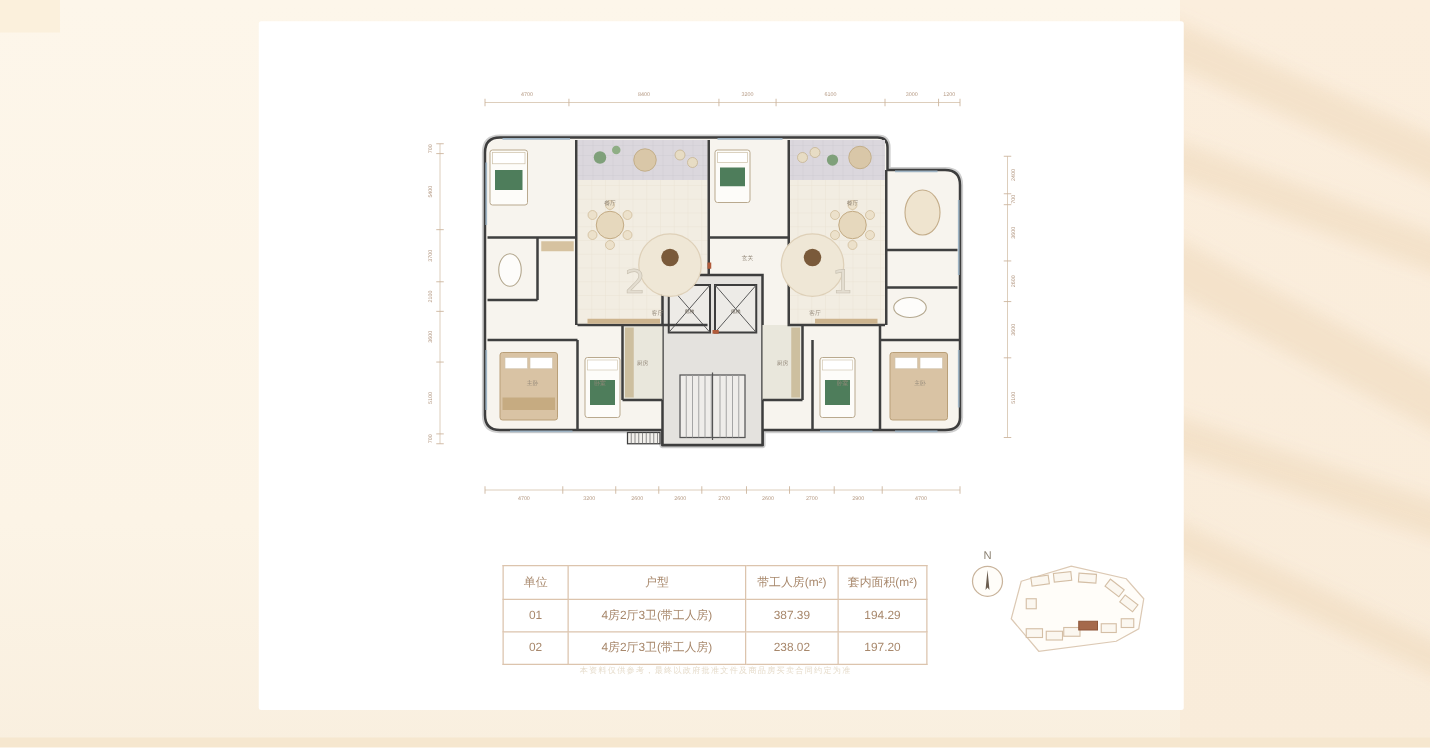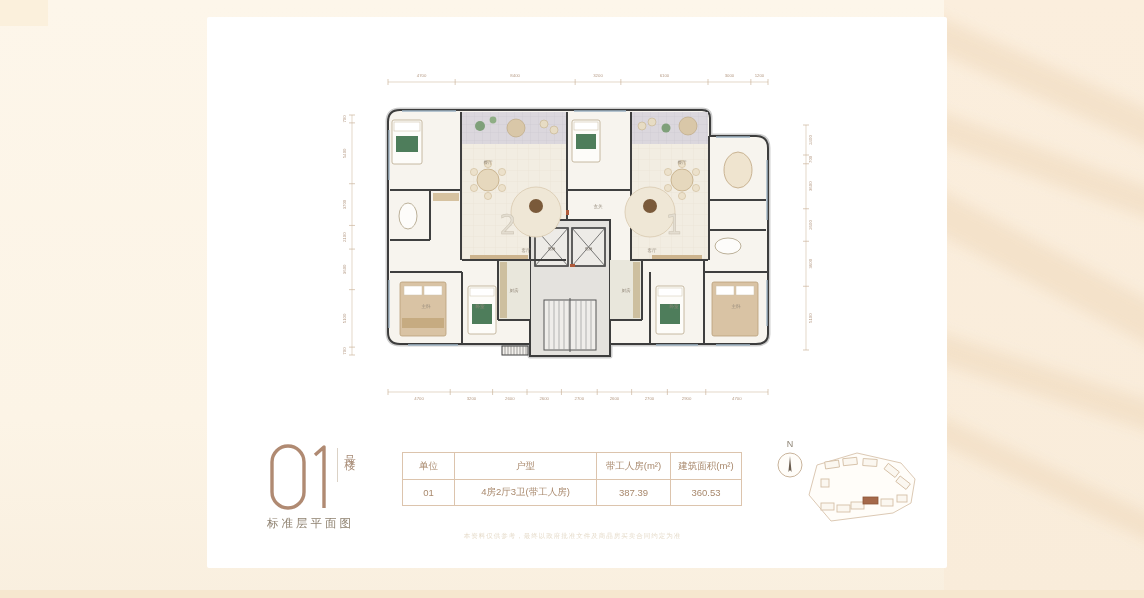--- a/index.html
+++ b/index.html
@@ -312,52 +312,48 @@
           <text x="344" y="248" text-anchor="middle" font-size="4.6" fill="#94897a" font-family="Liberation Sans, sans-serif">卧室</text>
           <text x="406" y="248" text-anchor="middle" font-size="4.6" fill="#94897a" font-family="Liberation Sans, sans-serif">主卧</text>
           <text x="221.5" y="190" text-anchor="middle" font-size="3.8" fill="#6f675c" font-family="Liberation Sans, sans-serif">电梯</text>
           <text x="258.5" y="190" text-anchor="middle" font-size="3.8" fill="#6f675c" font-family="Liberation Sans, sans-serif">电梯</text>
           <text x="178" y="174" text-anchor="middle" font-size="26" fill="#e3ddd0" stroke="#c9c1b1" stroke-width="0.5" font-family="DejaVu Sans, sans-serif">2</text>
           <text x="344" y="174" text-anchor="middle" font-size="26" fill="#e3ddd0" stroke="#c9c1b1" stroke-width="0.5" font-family="DejaVu Sans, sans-serif">1</text>
         </g>
     </svg>
   </div>
 
-  <div class="title-block">
-    <svg class="bn-glyph" width="66" height="70" viewBox="0 0 66 70" xmlns="http://www.w3.org/2000/svg">
-      <rect x="3" y="4" width="32" height="62" rx="16" fill="none" stroke="#b08a72" stroke-width="3.4"></rect>
-      <path d="M46,13 L55,5 V66" fill="none" stroke="#b08a72" stroke-width="3.4" stroke-linejoin="round"></path>
-    </svg>
-    <span class="sr">01</span>
-    <div class="bn-divider"></div>
-    <div class="bn-suffix">号楼</div>
-    <div class="caption">标准层平面图</div>
-  </div>
 
   <table class="units">
     <colgroup>
         <col class="c0">
         <col class="c1">
         <col class="c2">
         <col class="c3">
       </colgroup>
     <thead>
         <tr id="units-head">
           <th>单位</th>
           <th>户型</th>
           <th>带工人房(m²)</th>
-          <th>建筑面积(m²)</th>
+          <th>套内面积(m²)</th>
         </tr>
       </thead>
     <tbody id="units-body">
         <tr>
           <td>01</td>
           <td>4房2厅3卫(带工人房)</td>
           <td>387.39</td>
-          <td>360.53</td>
+          <td>194.29</td>
+        </tr>
+        <tr>
+          <td>02</td>
+          <td>4房2厅3卫(带工人房)</td>
+          <td>238.02</td>
+          <td>197.20</td>
         </tr>
       </tbody>
   </table>
 
   <div class="disclaimer">本资料仅供参考，最终以政府批准文件及商品房买卖合同约定为准</div>
 
   <svg class="compass" width="36" height="50" viewBox="0 0 36 50" xmlns="http://www.w3.org/2000/svg">
     <text id="compass-n" x="18" y="10" text-anchor="middle" font-size="9" fill="#8d8374" font-family="Liberation Sans, sans-serif">N</text>
     <circle cx="18" cy="28" r="12" fill="#fffdf9" stroke="#c9b49c" stroke-width="1"></circle>
     <path d="M18,19 L19.6,35 L18,33 L16.4,35 Z" fill="#6b5d4f"></path>

